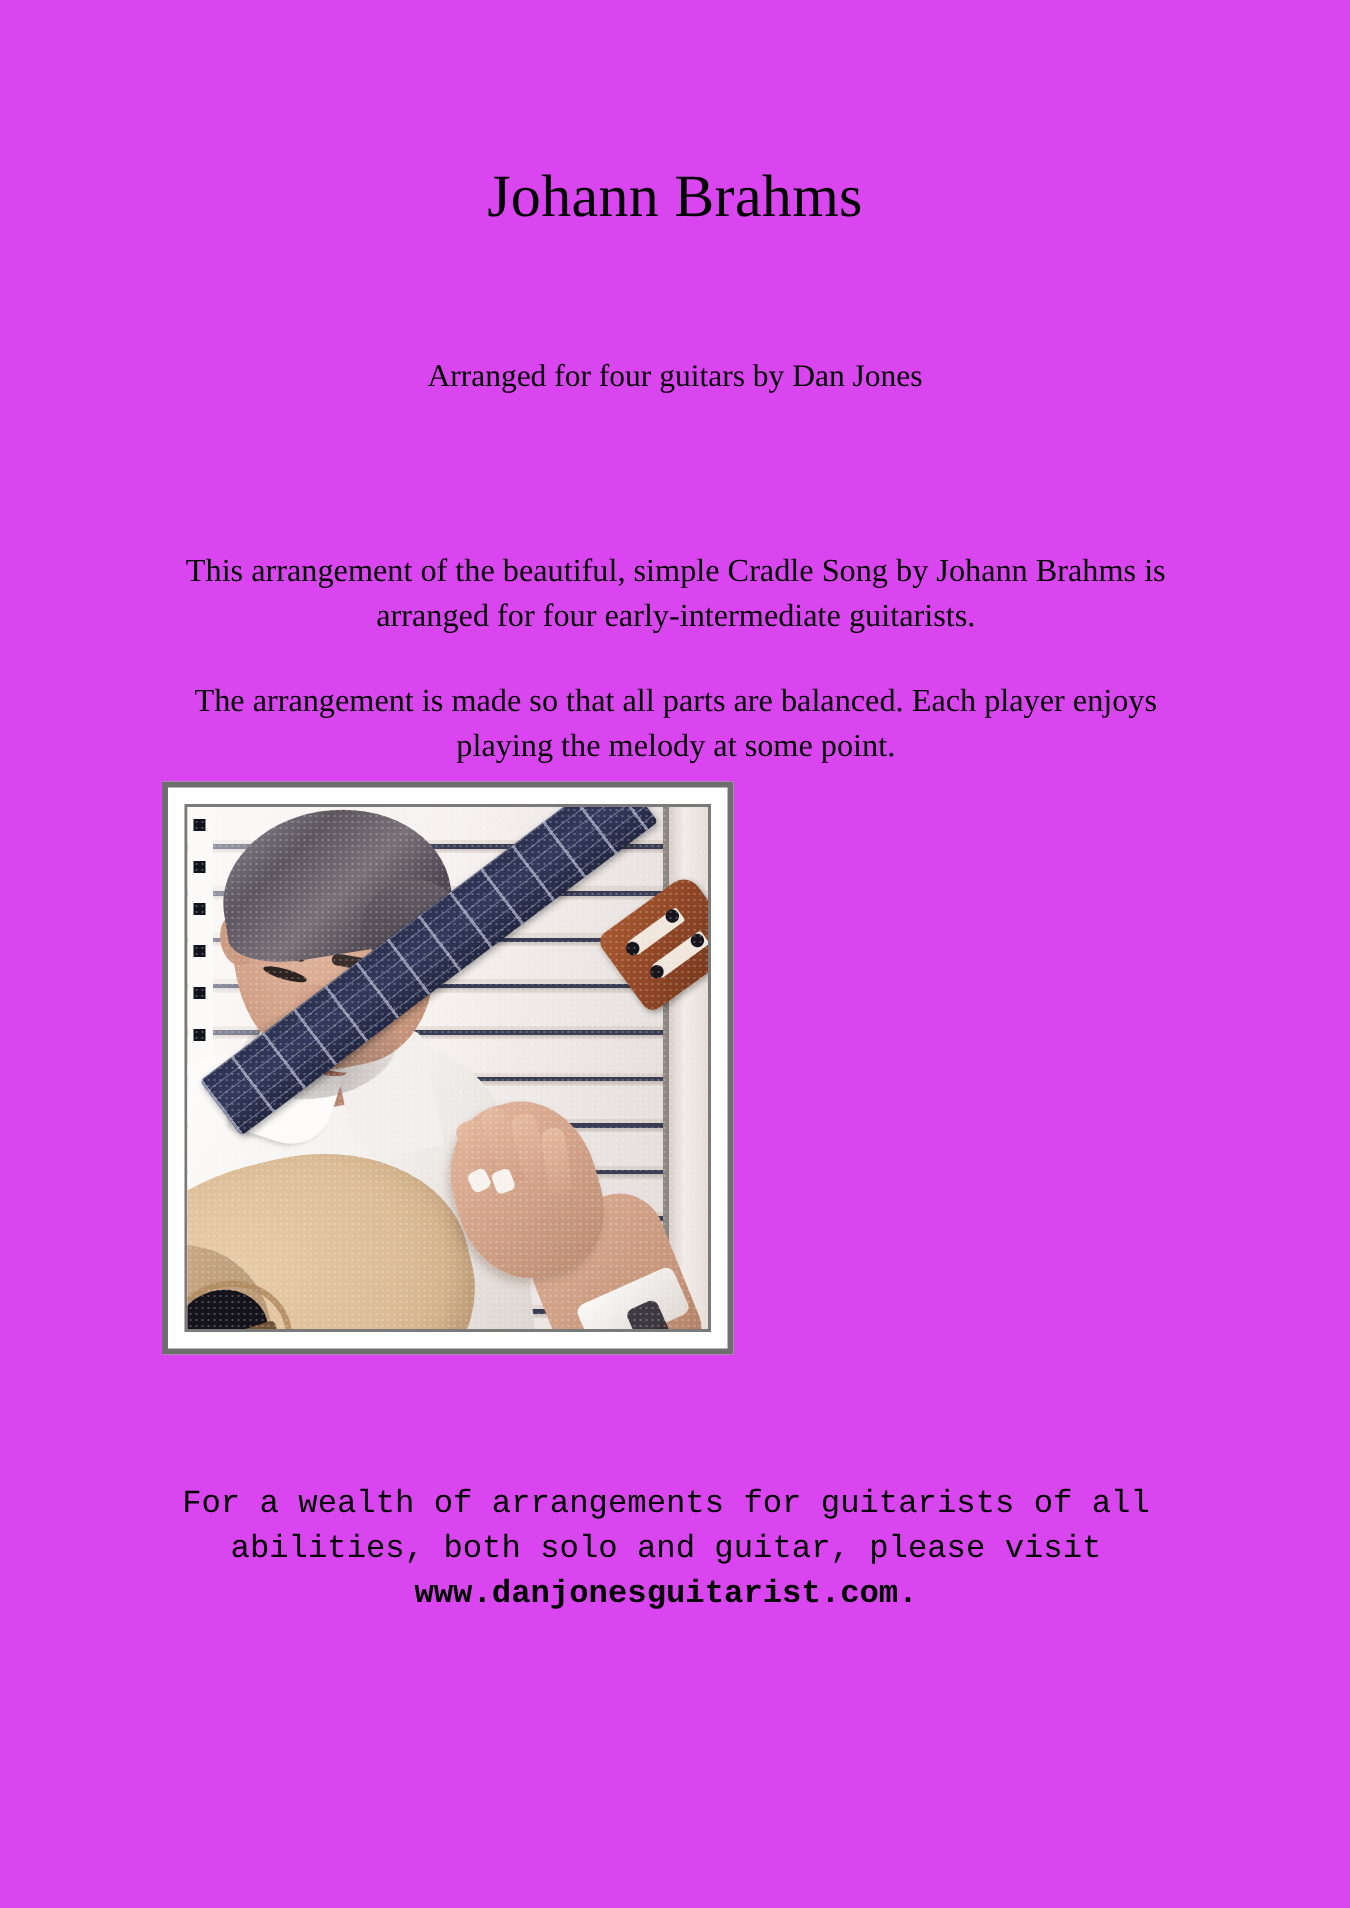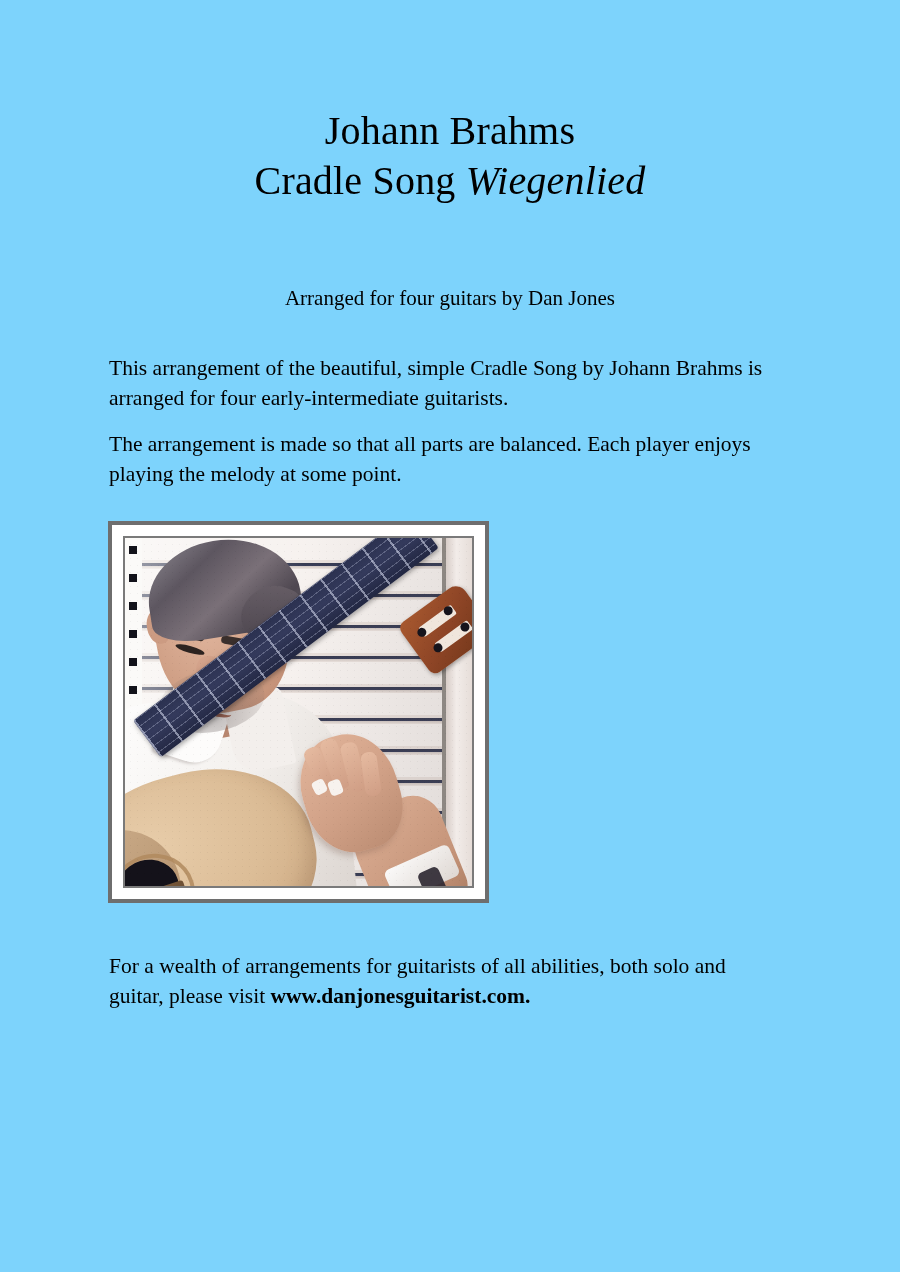--- a/index.html
+++ b/index.html
@@ -13,21 +13,21 @@
     position: relative;
     overflow: hidden;
     font-family: "Liberation Serif", "DejaVu Serif", serif;
     color: #000000;
     -webkit-font-smoothing: antialiased;
   }
 
   .page {
     position: absolute;
     inset: 0;
-    background: #7dd3fc;
+    background: #d946ef;
   }
 
   
   .title-block {
     position: absolute;
     top: 106px;
     left: 0;
     width: 900px;
     text-align: center;
   }
@@ -41,39 +41,39 @@
     font-style: italic;
   }
 
   
   .subtitle-block {
     position: absolute;
     top: 236px;
     left: 0;
     width: 900px;
     text-align: center;
-    margin-top: 48px;
   }
   .subtitle-line {
     font-size: 21px;
     line-height: 28px;
   }
 
   
   .para {
     position: absolute;
     left: 109px;
     width: 683px;
     font-size: 21.5px;
     line-height: 30px;
-    text-align: left;
+    text-align: center;
+    margin-top: 12px;
   }
   #para-1 { top: 353px; }
-  #para-2 { top: 429px; }
-  #para-3 { top: 951px; width: 670px; }
+  #para-2 { top: 440px; }
+  #para-3 { top: 976px; width: 670px; font-family: Liberation Mono, monospace; }
   .para b { font-weight: 700; }
 
   
   .side-caption {
     position: absolute;
     left: 503px;
     top: 601px;
     width: 290px;
     font-size: 20px;
     line-height: 26.6px;
@@ -494,21 +494,20 @@
     opacity: .65;
   }
 </style>
 </head>
 <body>
 
 <div class="page">
 
   <div class="title-block">
     <div class="title-line">Johann Brahms</div>
-    <div class="title-line"><span>Cradle Song </span><span class="italic">Wiegenlied</span></div>
   </div>
 
   <div class="subtitle-block">
     <div class="subtitle-line">Arranged for four guitars by Dan Jones</div>
   </div>
 
   <div class="para" id="para-1">This arrangement of the beautiful, simple Cradle Song by Johann Brahms is arranged for four early-intermediate guitarists.</div>
   <div class="para" id="para-2">The arrangement is made so that all parts are balanced. Each player enjoys playing the melody at some point.</div>
 
   <div class="photo-frame">

